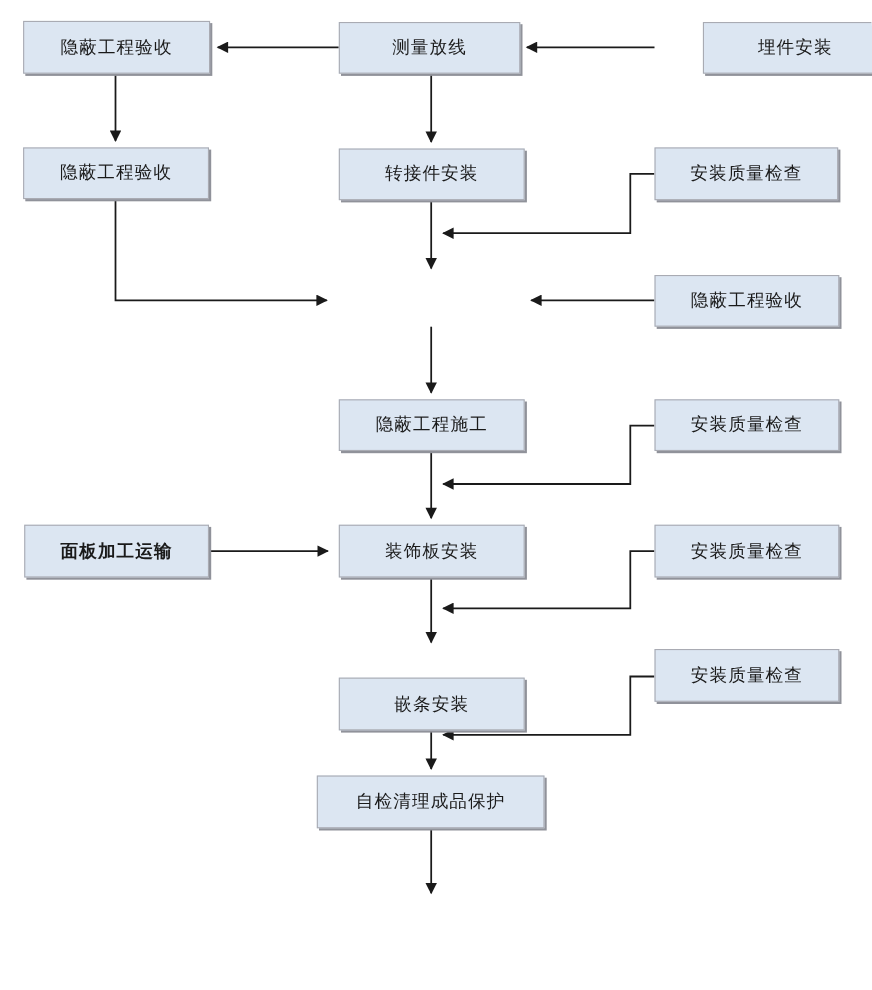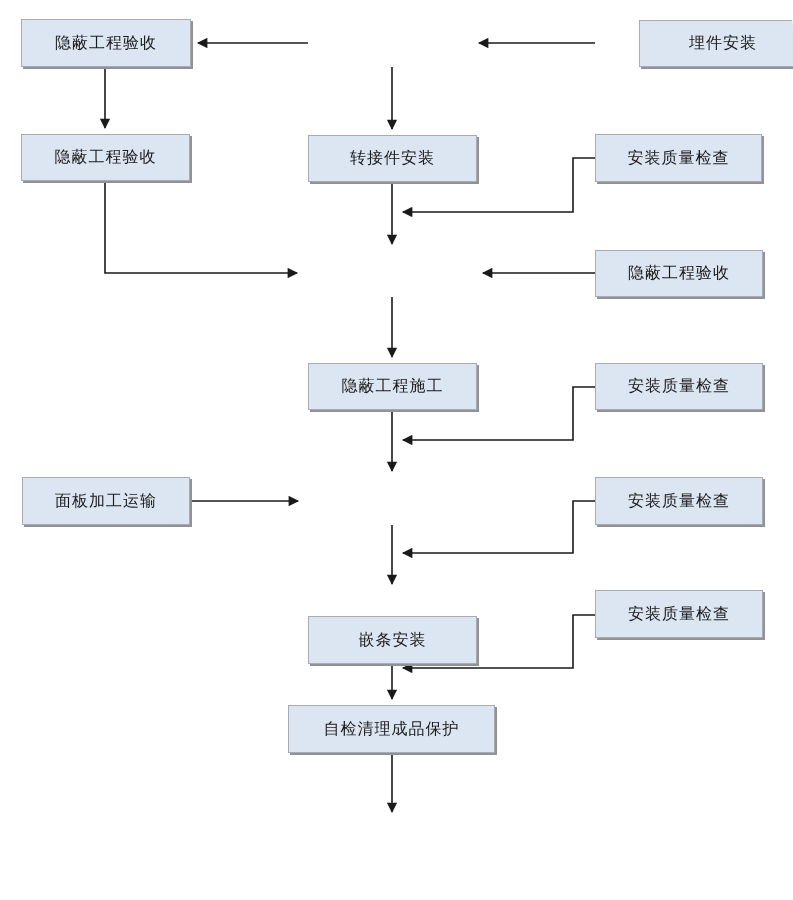--- a/index.html
+++ b/index.html
@@ -73,32 +73,34 @@
 
     <line x1="190" y1="501" x2="298" y2="501" marker-end="url(#arrow)"></line>
 
     <polyline points="595,158 573,158 573,212 403,212" marker-end="url(#arrow)"></polyline>
     <polyline points="595,387 573,387 573,440 403,440" marker-end="url(#arrow)"></polyline>
     <polyline points="595,501 573,501 573,553 403,553" marker-end="url(#arrow)"></polyline>
     <polyline points="595,615 573,615 573,668 403,668" marker-end="url(#arrow)"></polyline>
   </svg>
 
   <div class="node" style="left:21px; top:19px; width:170px; height:48px;">隐蔽工程验收</div>
+  <div class="node" style="left:308px; top:20px; width:165px; height:47px;">测量放线</div>
   <div class="node" style="left:595px; top:20px; width:168px; height:47px;margin-left:44px;">埋件安装</div>
 
   <div class="node" style="left:21px; top:134px; width:169px; height:47px;">隐蔽工程验收</div>
   <div class="node" style="left:308px; top:135px; width:169px; height:47px;">转接件安装</div>
   <div class="node" style="left:595px; top:134px; width:167px; height:48px;">安装质量检查</div>
 
   <div class="node" style="left:595px; top:250px; width:168px; height:47px;">隐蔽工程验收</div>
 
   <div class="node" style="left:308px; top:363px; width:169px; height:47px;">隐蔽工程施工</div>
   <div class="node" style="left:595px; top:363px; width:168px; height:47px;">安装质量检查</div>
 
-  <div class="node" style="left:22px; top:477px; width:168px; height:48px;">面板加工运输</div>
+  <div class="node" style="left:22px; top:477px; width:168px; height:48px;font-weight:bold;">面板加工运输</div>
+  <div class="node" style="left:308px; top:477px; width:169px; height:48px;">装饰板安装</div>
   <div class="node" style="left:595px; top:477px; width:168px; height:48px;">安装质量检查</div>
 
   <div class="node" style="left:308px; top:616px; width:169px; height:48px;">嵌条安装</div>
   <div class="node" style="left:595px; top:590px; width:168px; height:48px;">安装质量检查</div>
 
   <div class="node" style="left:288px; top:705px; width:207px; height:48px;text-align:center;">自检清理成品保护</div>
 
 
 </div>
 

